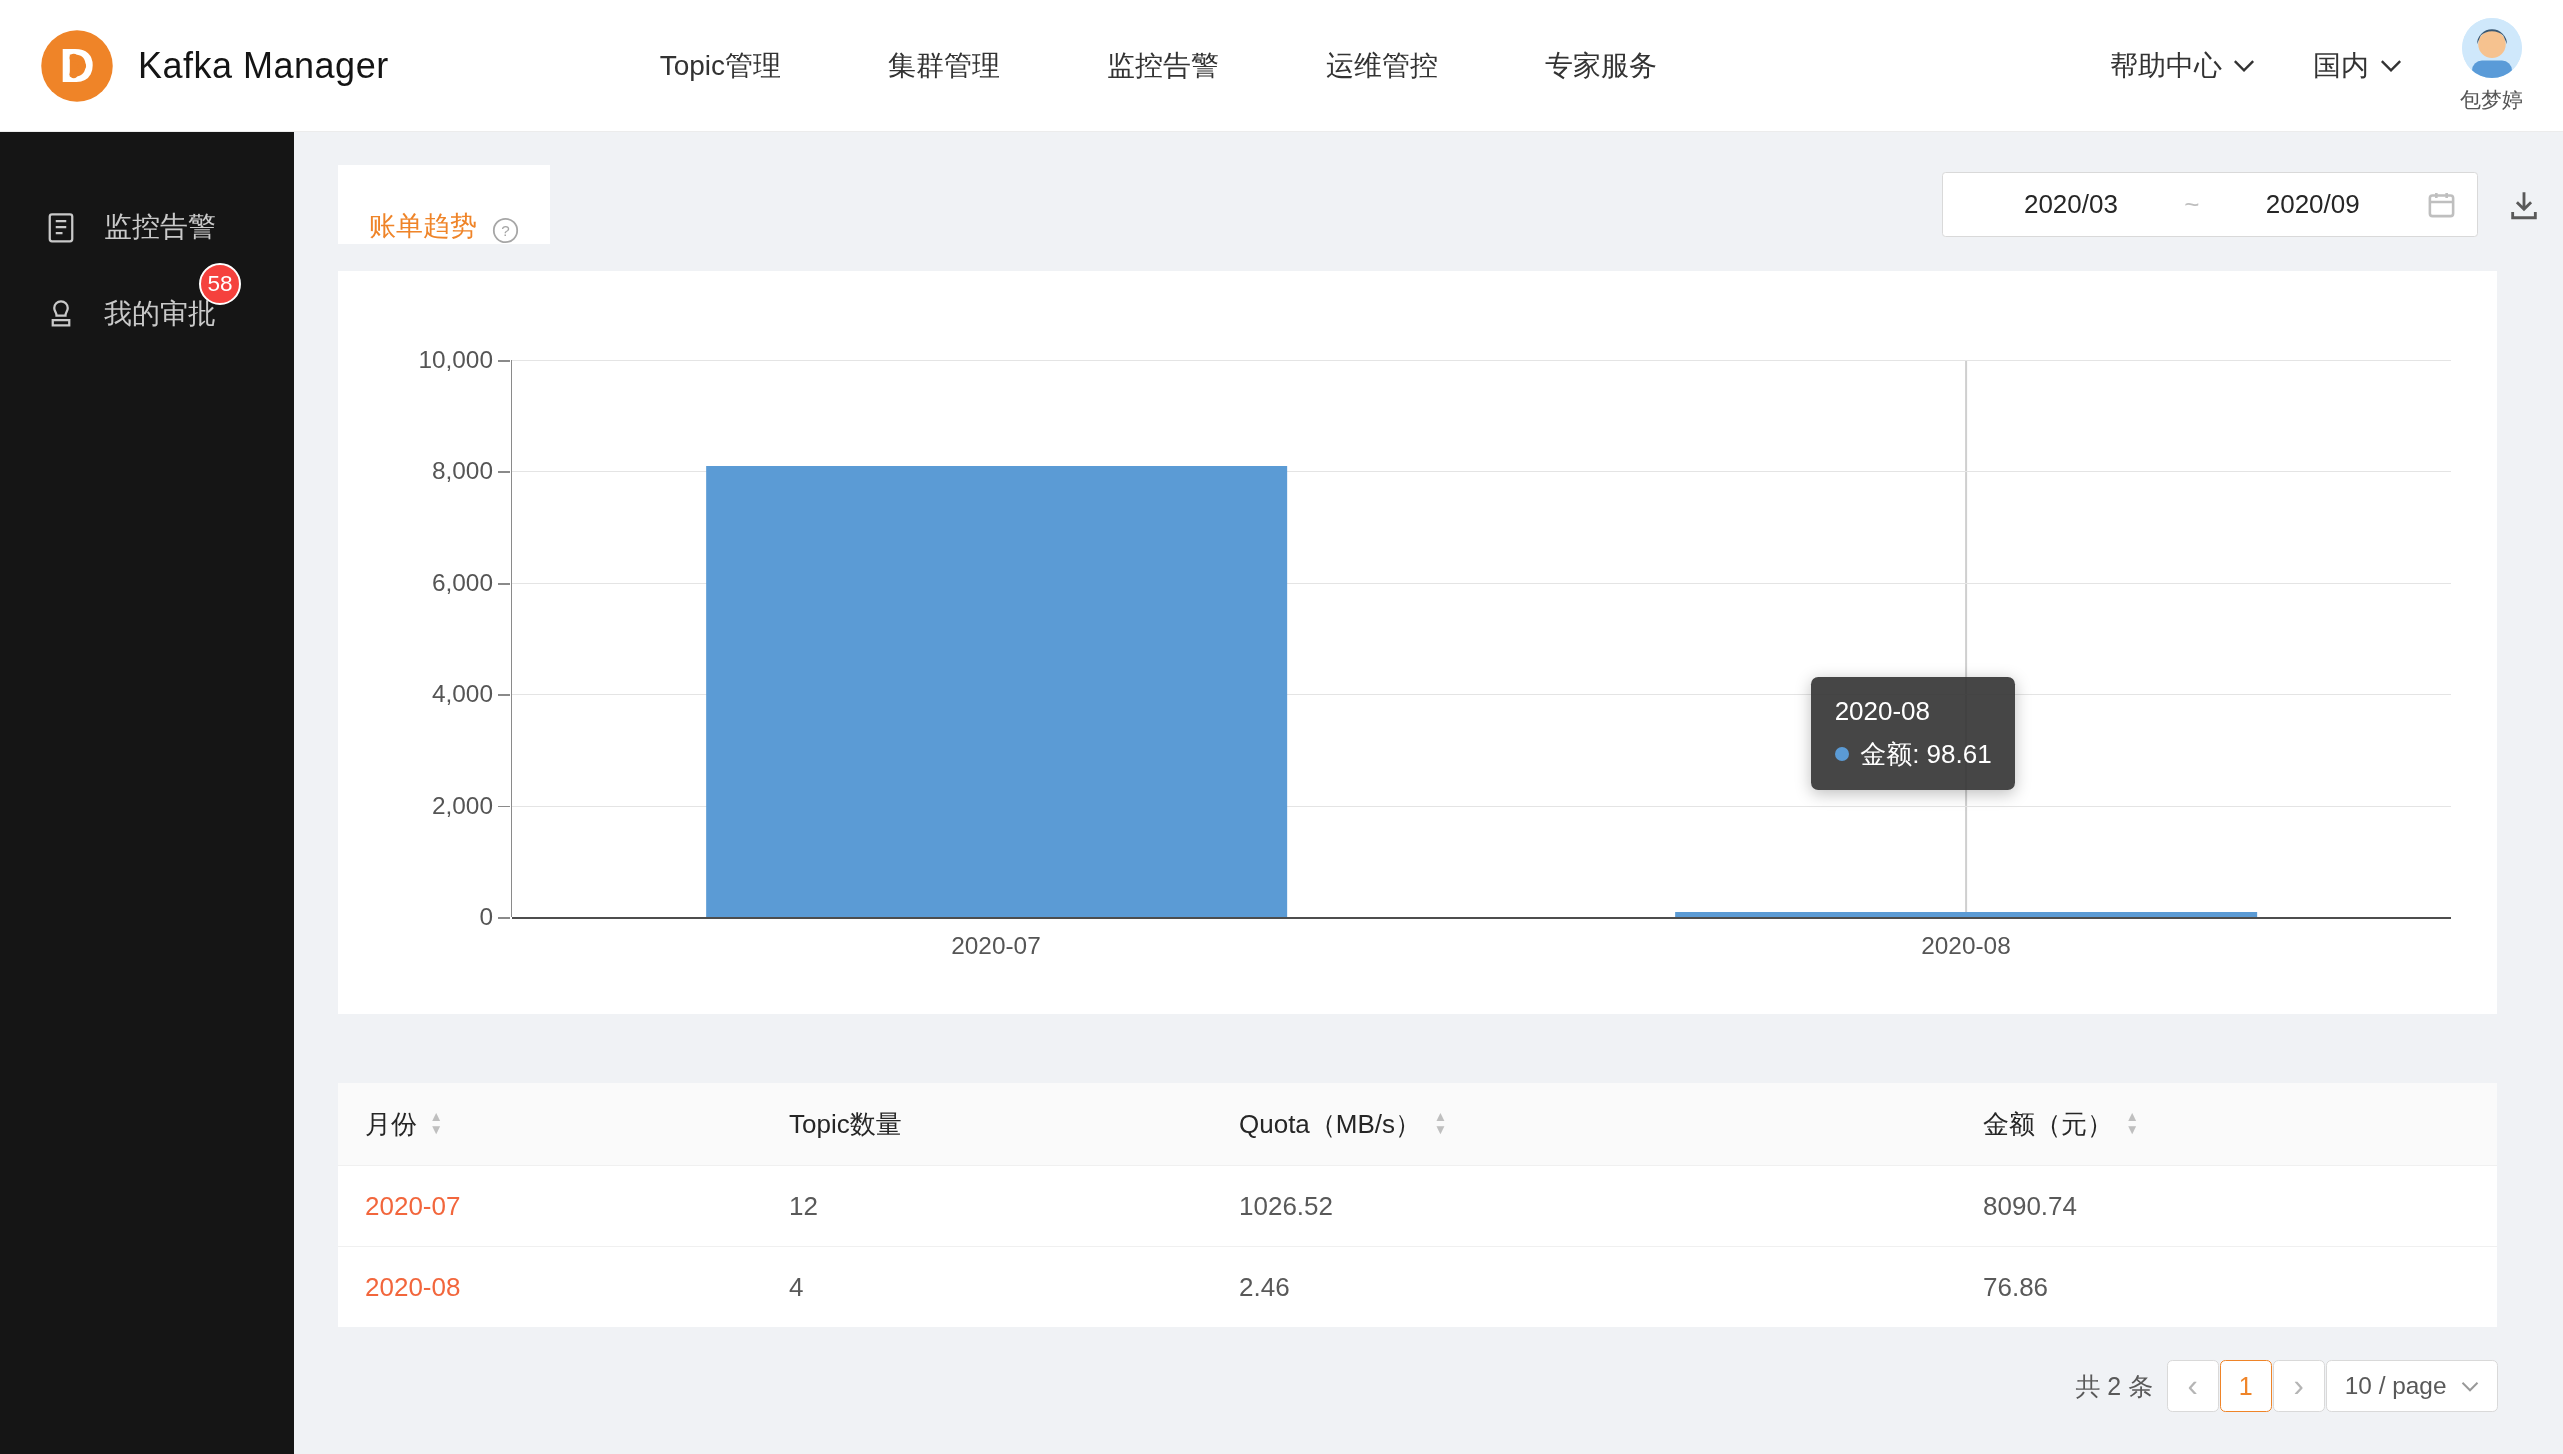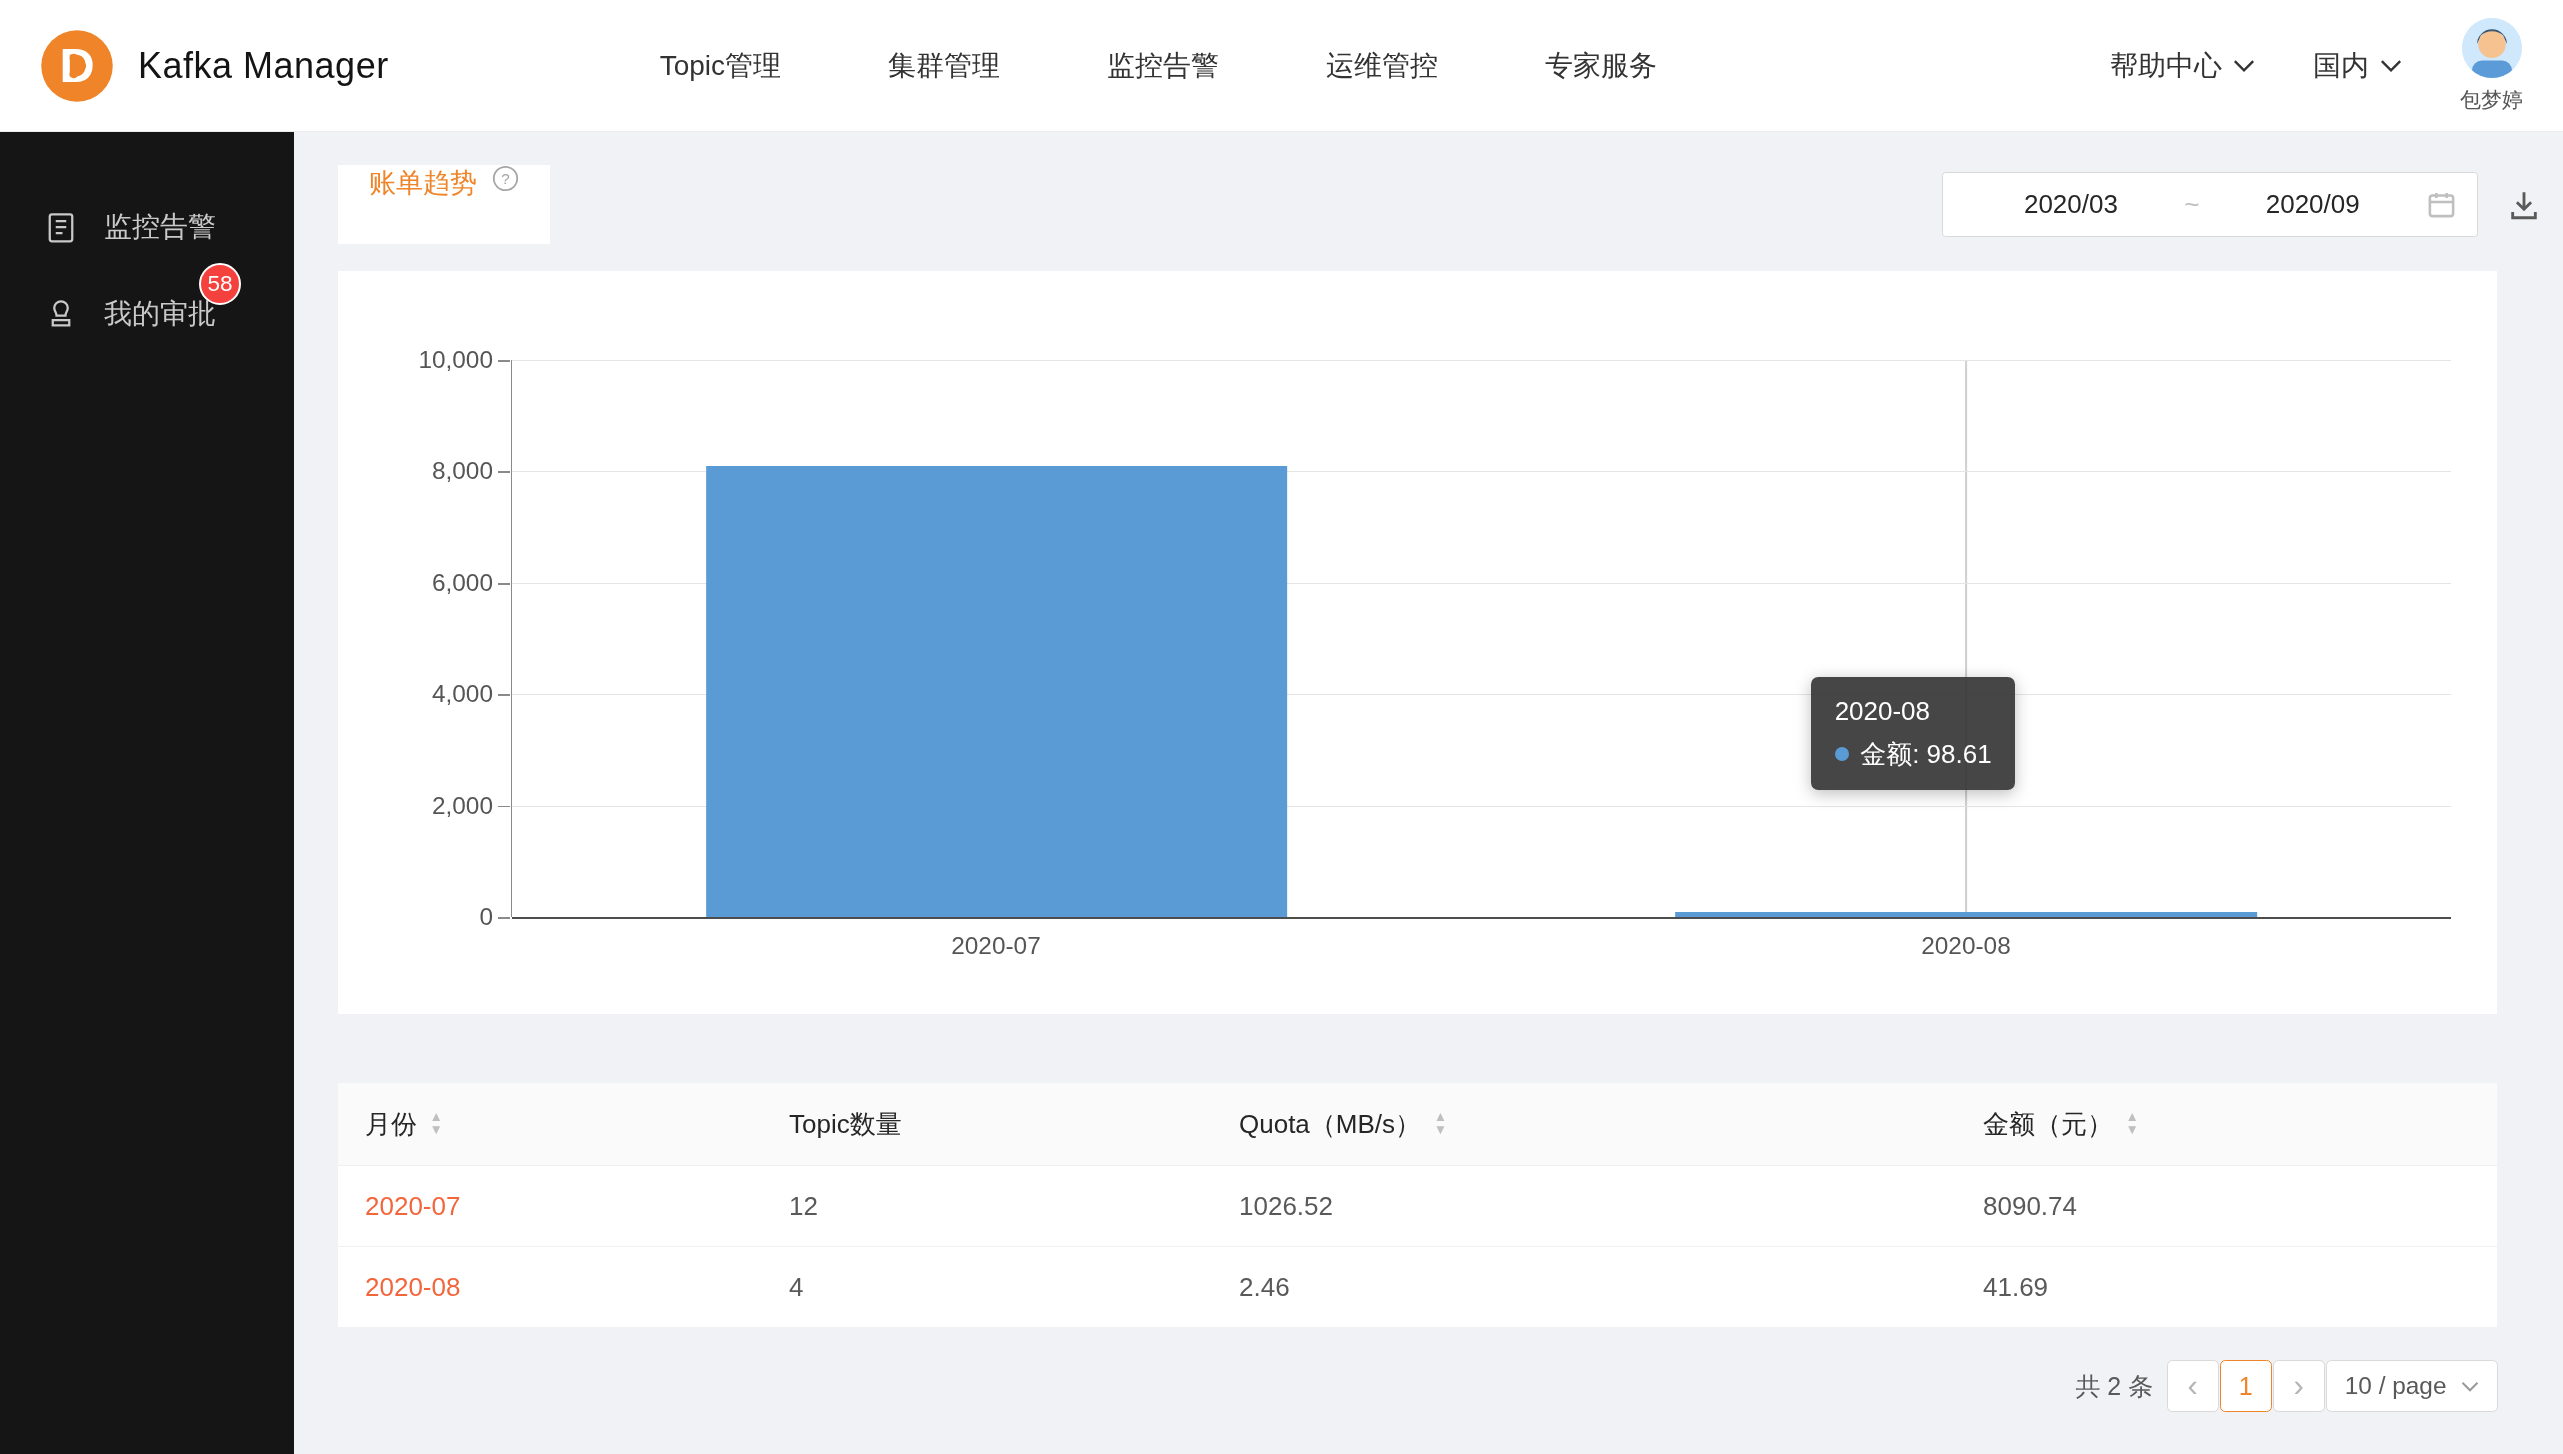--- a/index.html
+++ b/index.html
@@ -36,21 +36,21 @@
   .side-item{height:87px;display:flex;align-items:center;gap:25px;padding-left:43px;
     font-size:28px;color:#c9c9c9;cursor:pointer;position:relative;white-space:nowrap}
   .side-item.active{color:var(--accent)}
   .side-icon{width:36px;height:36px;flex-shrink:0}
   .badge{position:absolute;top:-7.2px;left:199px;min-width:42px;height:42px;border-radius:21px;
     background:var(--badge);color:#fff;font-size:22.6px;display:flex;align-items:center;
     justify-content:center;border:2.7px solid #fff;padding:0 5.4px;z-index:2}
   .content{flex:1;background:#f0f2f5;padding:33px 18px 0 44px;overflow:hidden}
   
   .toolbar{display:flex;align-items:center;justify-content:space-between;height:79px}
-  .tab{height:79px;background:#fff;display:flex;align-items:flex-start;gap:14.5px;
+  .tab{height:79px;background:#fff;display:flex;align-items:flex-end;gap:14.5px;
     padding:0 31px;font-size:27px;color:var(--accent);cursor:pointer;white-space:nowrap}
   .q-icon{width:27px;height:27px}
   .tool-right{display:flex;align-items:center;gap:25px}
   .daterange{width:536px;height:65px;background:#fff;border:0.9px solid #d9d9d9;border-radius:3.6px;
     display:flex;align-items:center;padding:13px 20px;font-size:26px;color:#262626;cursor:pointer}
   .dval{flex:1;text-align:center}
   .dsep{color:#bfbfbf;padding:0 5.4px}
   .cal-icon{width:31px;height:31px;margin-left:5.4px;flex-shrink:0}
   .dl-btn{width:42px;height:42px;display:flex;align-items:center;justify-content:center;cursor:pointer}
   .dl-btn svg{width:34px;height:34px}
@@ -252,21 +252,21 @@
       <div class="tr">
         <div class="td link">2020-07</div>
         <div class="td">12</div>
         <div class="td">1026.52</div>
         <div class="td">8090.74</div>
       </div>
       <div class="tr">
         <div class="td link">2020-08</div>
         <div class="td">4</div>
         <div class="td">2.46</div>
-        <div class="td">41.69</div>
+        <div class="td">76.86</div>
       </div>
     </section>
 
     <div class="pager">
       <span class="total">共 2 条</span>
       <div class="pbtn">
         <span>‹</span>
       </div>
       <div class="pbtn current">1</div>
       <div class="pbtn">

